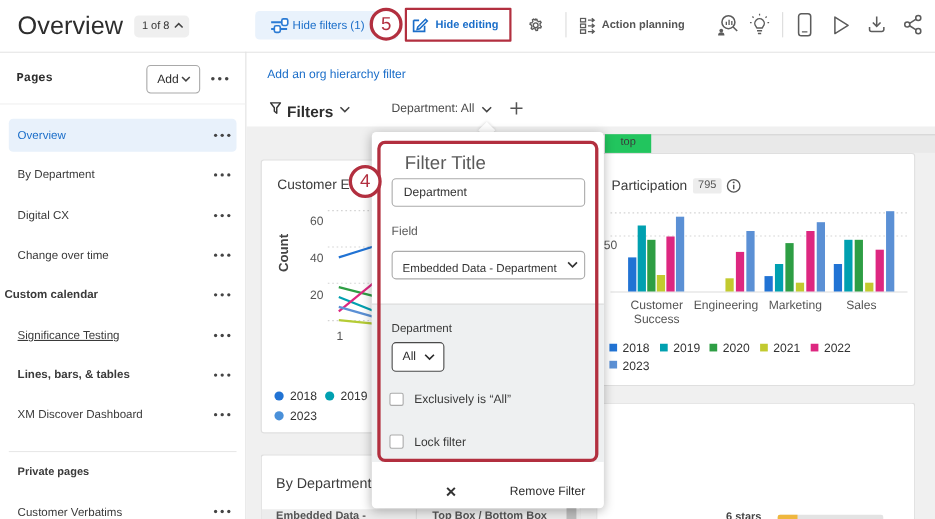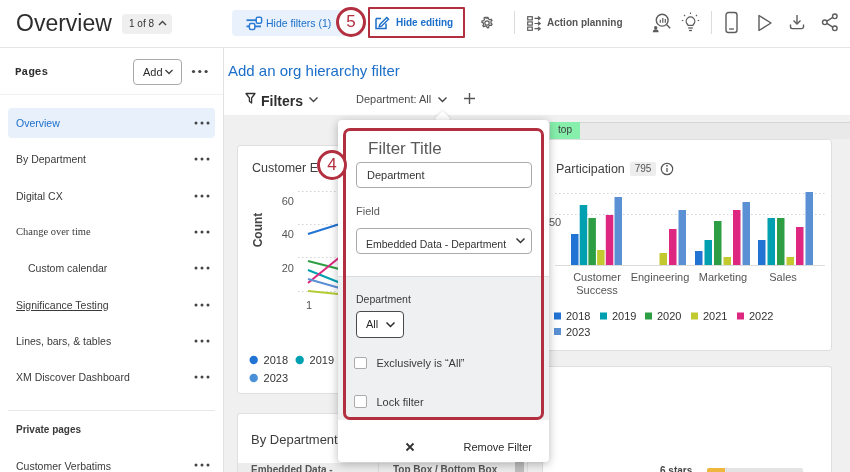--- a/index.html
+++ b/index.html
@@ -123,39 +123,39 @@
         <circle cx="2" cy="2" r="1.5" fill="#444"></circle>
         <circle cx="8" cy="2" r="1.5" fill="#444"></circle>
         <circle cx="14" cy="2" r="1.5" fill="#444"></circle>
       </svg>
       <div class="abs" style="left:16px;top:189.6px;font-size:10.5px;color:#3a3a3a;">Digital CX</div>
       <svg class="abs" style="left:194px;top:193.6px;" width="16" height="4" viewBox="0 0 16 4">
         <circle cx="2" cy="2" r="1.5" fill="#444"></circle>
         <circle cx="8" cy="2" r="1.5" fill="#444"></circle>
         <circle cx="14" cy="2" r="1.5" fill="#444"></circle>
       </svg>
-      <div class="abs" style="left:16px;top:225.89999999999998px;font-size:10.5px;color:#3a3a3a;font-family:Liberation Serif, serif;">Change over time</div>
+      <div class="abs" style="left:16px;top:225.89999999999998px;font-size:10.5px;color:#3a3a3a;">Change over time</div>
       <svg class="abs" style="left:194px;top:229.89999999999998px;" width="16" height="4" viewBox="0 0 16 4">
         <circle cx="2" cy="2" r="1.5" fill="#444"></circle>
         <circle cx="8" cy="2" r="1.5" fill="#444"></circle>
         <circle cx="14" cy="2" r="1.5" fill="#444"></circle>
       </svg>
-      <div class="abs" style="left:28px;top:262.2px;font-size:10.5px;color:#3a3a3a;">Custom calendar</div>
+      <div class="abs" style="left:4px;top:262.2px;font-size:10.5px;color:#3a3a3a;font-weight:bold;">Custom calendar</div>
       <svg class="abs" style="left:194px;top:266.2px;" width="16" height="4" viewBox="0 0 16 4">
         <circle cx="2" cy="2" r="1.5" fill="#444"></circle>
         <circle cx="8" cy="2" r="1.5" fill="#444"></circle>
         <circle cx="14" cy="2" r="1.5" fill="#444"></circle>
       </svg>
       <div class="abs" style="left:16px;top:298.5px;font-size:10.5px;color:#3a3a3a;text-decoration:underline;">Significance Testing</div>
       <svg class="abs" style="left:194px;top:302.5px;" width="16" height="4" viewBox="0 0 16 4">
         <circle cx="2" cy="2" r="1.5" fill="#444"></circle>
         <circle cx="8" cy="2" r="1.5" fill="#444"></circle>
         <circle cx="14" cy="2" r="1.5" fill="#444"></circle>
       </svg>
-      <div class="abs" style="left:16px;top:334.79999999999995px;font-size:10.5px;color:#3a3a3a;">Lines, bars, &amp; tables</div>
+      <div class="abs" style="left:16px;top:334.79999999999995px;font-size:10.5px;color:#3a3a3a;font-weight:bold;">Lines, bars, &amp; tables</div>
       <svg class="abs" style="left:194px;top:338.79999999999995px;" width="16" height="4" viewBox="0 0 16 4">
         <circle cx="2" cy="2" r="1.5" fill="#444"></circle>
         <circle cx="8" cy="2" r="1.5" fill="#444"></circle>
         <circle cx="14" cy="2" r="1.5" fill="#444"></circle>
       </svg>
       <div class="abs" style="left:16px;top:371.09999999999997px;font-size:10.5px;color:#3a3a3a;">XM Discover Dashboard</div>
       <svg class="abs" style="left:194px;top:375.09999999999997px;" width="16" height="4" viewBox="0 0 16 4">
         <circle cx="2" cy="2" r="1.5" fill="#444"></circle>
         <circle cx="8" cy="2" r="1.5" fill="#444"></circle>
         <circle cx="14" cy="2" r="1.5" fill="#444"></circle>
@@ -164,40 +164,40 @@
 
   <div class="abs" style="left:8px;top:410px;width:207px;height:1px;background:#e8e8e8;"></div>
   <div class="abs" style="left:16px;top:424px;font-size:10px;font-weight:bold;color:#3a3a3a;">Private pages</div>
   <div class="abs" style="left:16px;top:460px;font-size:10.5px;color:#3a3a3a;">Customer Verbatims</div>
   <svg class="abs" style="left:194px;top:463px;" width="16" height="4" viewBox="0 0 16 4">
     <circle cx="2" cy="2" r="1.5" fill="#444"></circle>
       <circle cx="8" cy="2" r="1.5" fill="#444"></circle>
       <circle cx="14" cy="2" r="1.5" fill="#444"></circle>
   </svg>
 
-  <div class="abs blue" style="left:228px;top:62px;font-size:15px;text-align:right;">Add an org hierarchy filter</div>
+  <div class="abs blue" style="left:243px;top:62px;font-size:11px;text-align:right;">Add an org hierarchy filter</div>
   <svg class="abs" style="left:245px;top:92px;" width="11" height="14" viewBox="0 0 11 14">
     <path d="M1,1.5 h9 l-3.4,4.5 v5 l-2.2,-1.8 v-3.2 z" fill="none" stroke="#333" stroke-width="1.3" stroke-linejoin="round"></path>
   </svg>
   <div class="abs" style="left:261px;top:93px;font-size:14px;font-weight:bold;color:#2d2d2d;">Filters</div>
   <svg class="abs" style="left:308px;top:96px;" width="11" height="7" viewBox="0 0 11 7">
       <polyline points="1.5,1.5 5.5,5.5 9.5,1.5" fill="none" stroke="#444" stroke-width="1.4"></polyline>
     </svg>
   <div class="abs" style="left:356px;top:93px;font-size:11px;color:#4a4a4a;">Department: All</div>
   <svg class="abs" style="left:437px;top:96px;" width="11" height="7" viewBox="0 0 11 7">
       <polyline points="1.5,1.5 5.5,5.5 9.5,1.5" fill="none" stroke="#444" stroke-width="1.4"></polyline>
     </svg>
   <svg class="abs" style="left:463px;top:92px;" width="13" height="13" viewBox="0 0 13 13">
       <path d="M6.5,1 v11 M1,6.5 h11" stroke="#555" stroke-width="1.4"></path>
     </svg>
 
   <div class="abs" style="left:224px;top:115px;width:626px;height:357px;background:#f0f0f0;"></div>
 
   <div class="abs" style="left:542px;top:122px;width:308px;height:17px;background:#e9e9e9;border-top:1px solid #d5d5d5;"></div>
-  <div class="abs" style="left:550px;top:122px;width:30px;height:17px;background:#86efac;font-size:10px;color:#3a3a3a;text-align:center;line-height:16px;">top</div>
+  <div class="abs" style="left:550px;top:122px;width:42px;height:17px;background:#22c55e;font-size:10px;color:#3a3a3a;text-align:center;line-height:16px;">top</div>
 
   <div class="abs" style="left:237px;top:145px;width:291px;height:249px;background:#fff;border:1px solid #dfdfdf;border-radius:3px;"></div>
   <div class="abs" style="left:252px;top:161px;font-size:12.5px;color:#3d3d3d;">Customer Effort Score</div>
   <svg class="abs" style="left:238px;top:146px;" width="289" height="247" viewBox="0 0 289 247">
     <g stroke="#d4d4d4" stroke-width="1" stroke-dasharray="1.5,2.5">
       <line x1="60" y1="45.5" x2="287" y2="45.5"></line>
       <line x1="60" y1="78.5" x2="287" y2="78.5"></line>
       <line x1="60" y1="111.5" x2="287" y2="111.5"></line>
       <line x1="60" y1="145.5" x2="287" y2="145.5"></line>
     </g>

